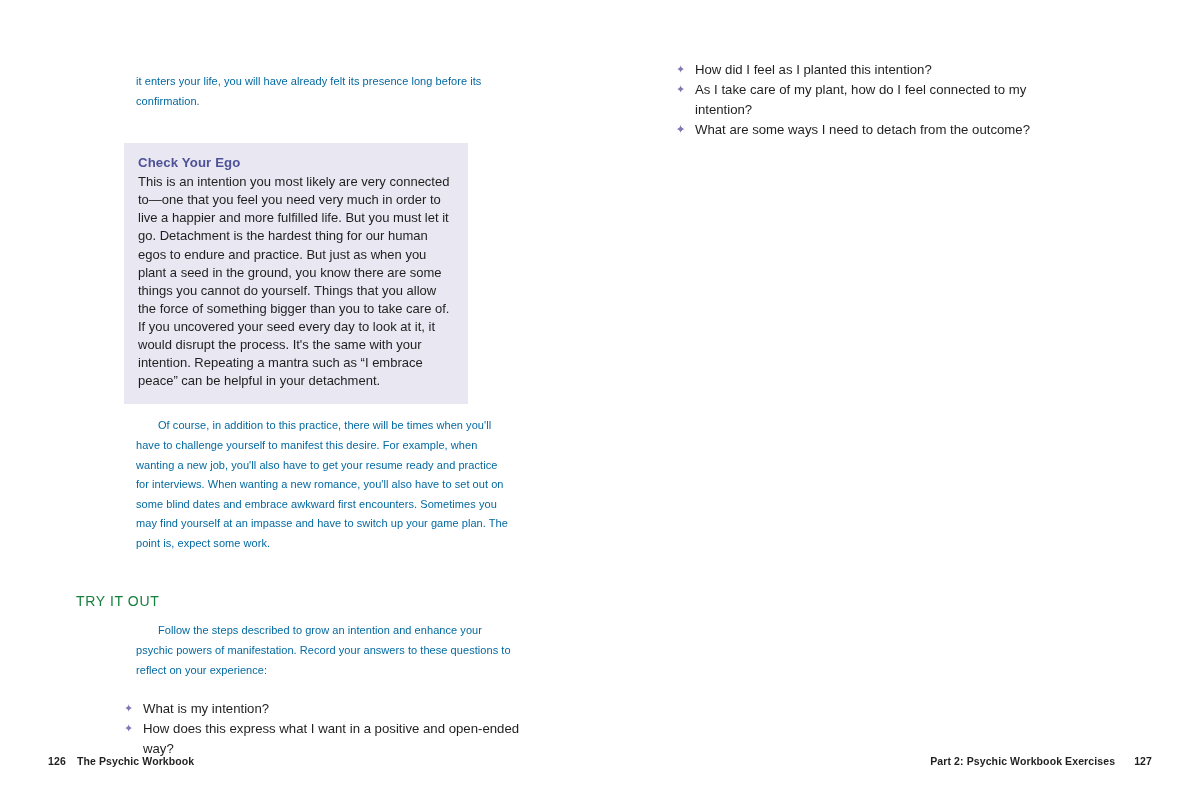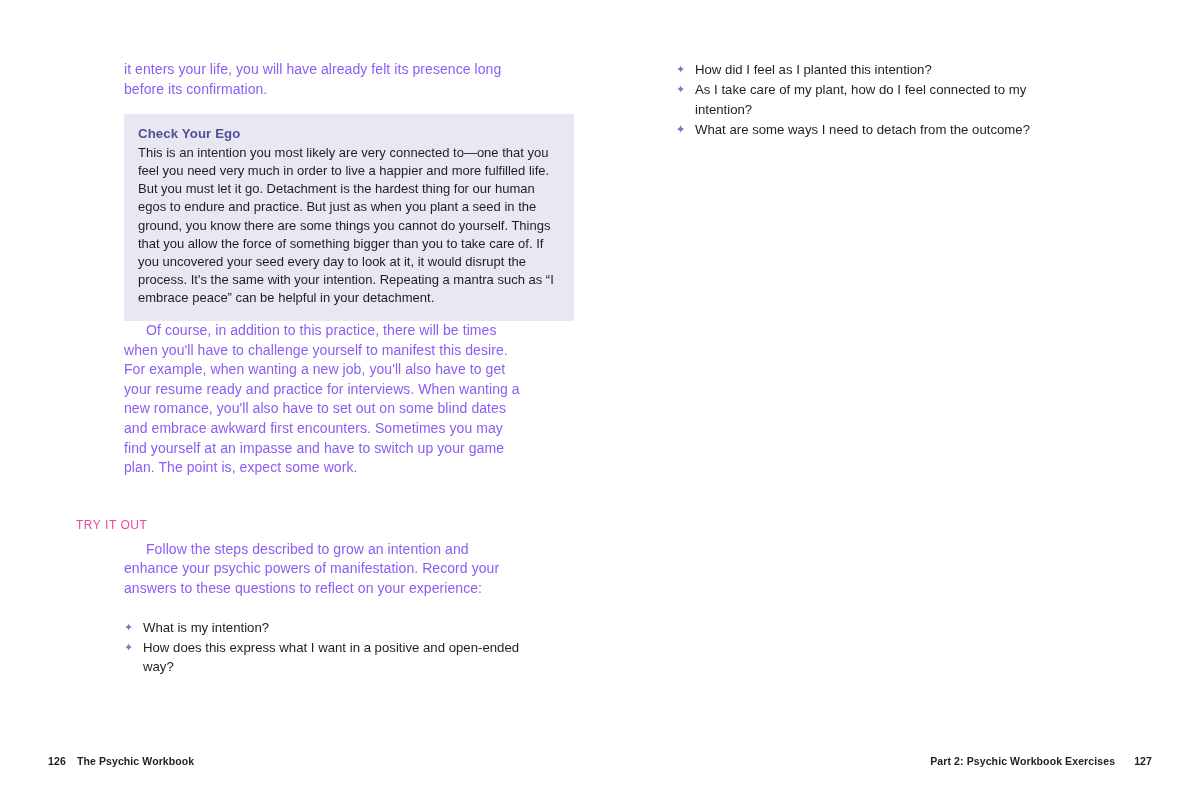--- a/index.html
+++ b/index.html
@@ -28,59 +28,59 @@
   }
   .page-left {
     padding: 60px 75px 0 124px;
   }
   .page-right {
     padding: 60px 124px 0 76px;
   }
 
   
   p.body {
-    font-size: 14px;
+    font-size: 11px;
     line-height: 19.6px;
-    margin: 0;
-    color: #8b5cf6;
+    margin: 12px;
+    color: #0369a1;
     letter-spacing: 0.005em;
   }
   p.body.indent {
     text-indent: 22px;
   }
   .gap-before {
     margin-top: 24px;
   }
 
   
   .callout {
-    margin-top: 15px;
+    margin-top: 32px;
     background: #e8e7f2;
     padding: 12px 14px 14px 14px;
-    width: 450px;
+    width: 344px;
     box-sizing: border-box;
   }
   .callout-title {
     color: #4f5197;
     font-size: 13.2px;
     font-weight: 700;
     margin: 0 0 3px 0;
     letter-spacing: 0.01em;
   }
   .callout-text {
     font-size: 13px;
     line-height: 18.1px;
     margin: 0;
     color: #1f1f1f;
   }
 
   
   h2.section-head {
-    color: #ec4899;
-    font-size: 12px;
+    color: #15803d;
+    font-size: 14px;
     font-weight: 400;
     letter-spacing: 0.045em;
     margin: 40px 0 8px -48px;
   }
 
   
   ul.bullets {
     list-style: none;
     margin: 19px 0 0 0;
     padding: 0;

